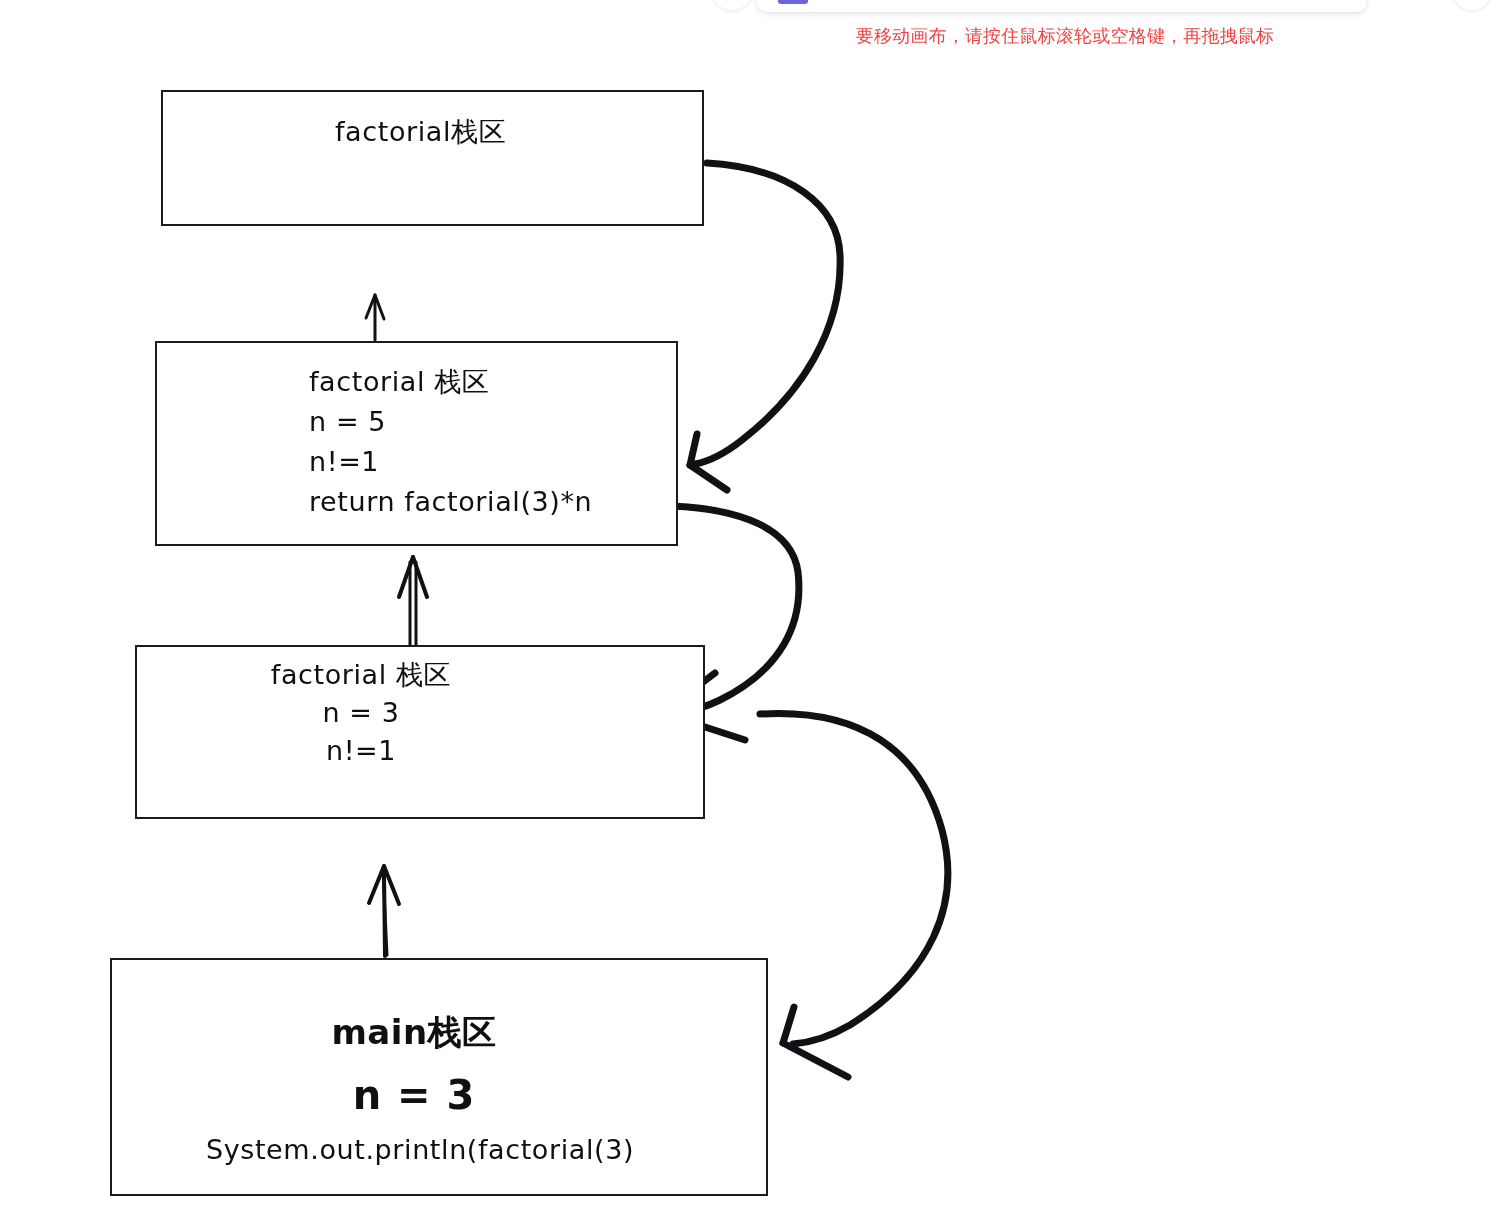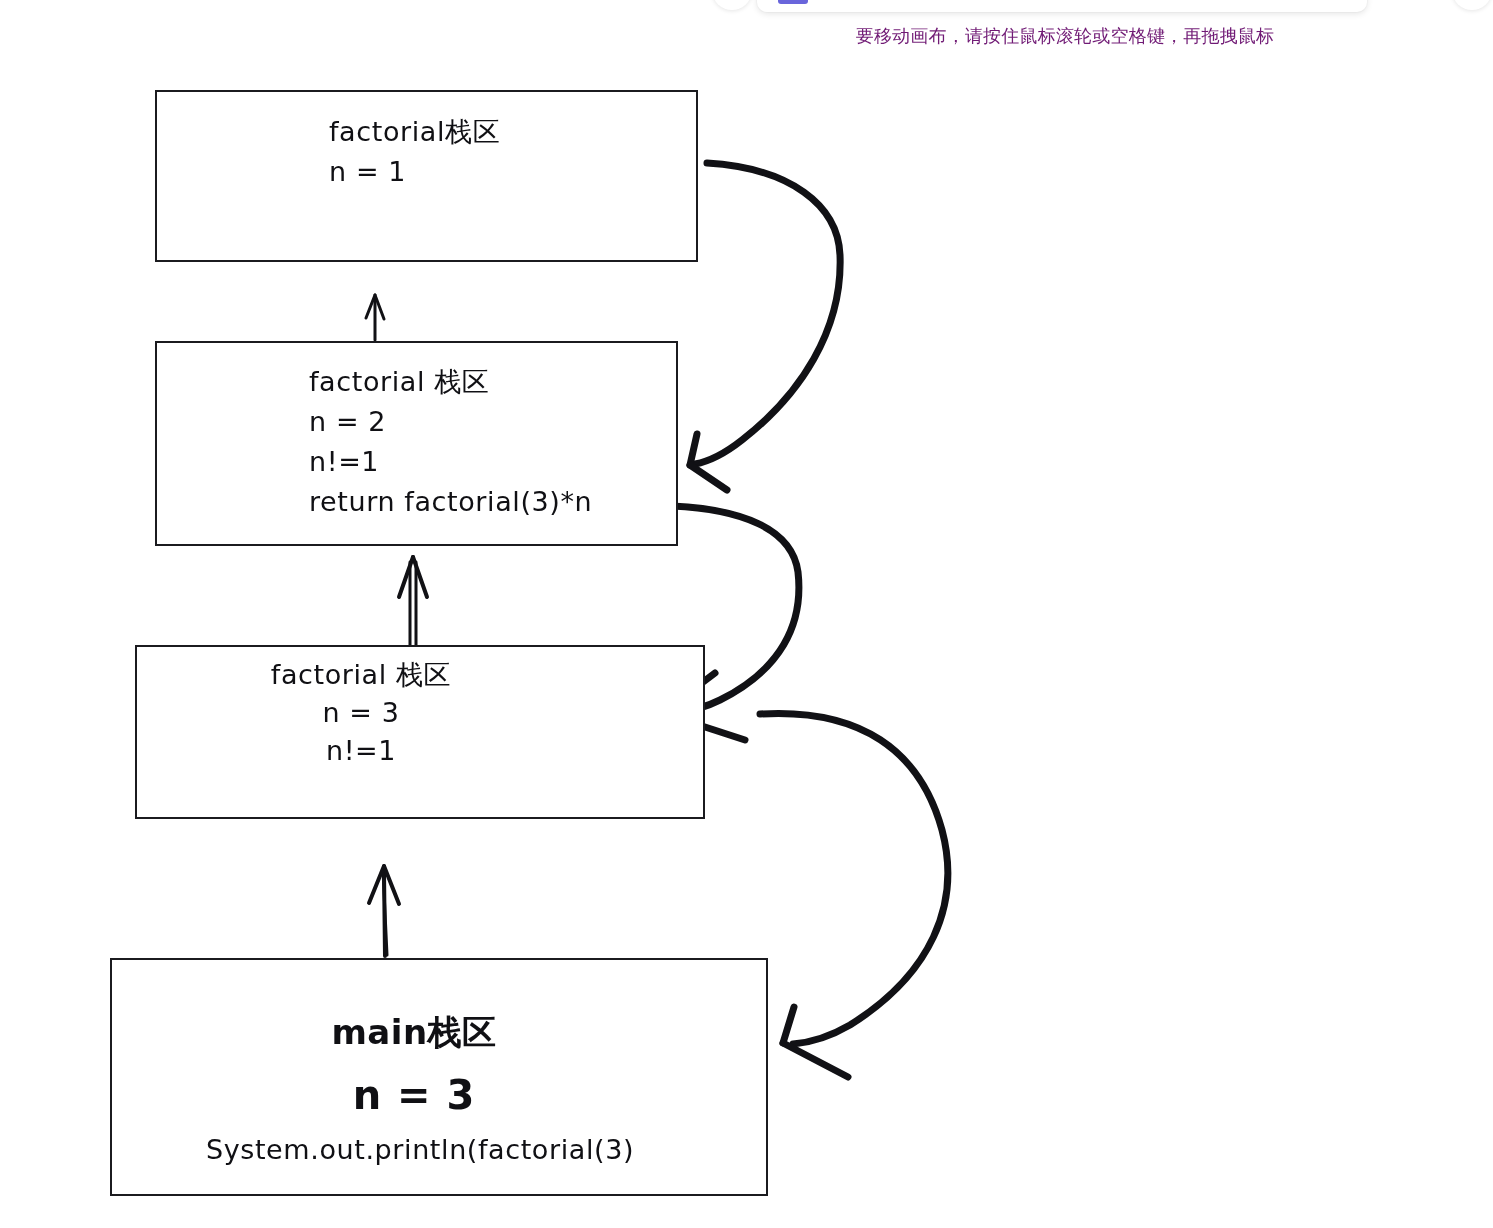--- a/index.html
+++ b/index.html
@@ -40,21 +40,21 @@
   .round-btn.left{left:712px;top:-30px;}
   .round-btn.right{left:1452px;top:-30px;}
 
   .canvas-hint{
     position:absolute;
     left:835px;top:24px;
     width:460px;
     text-align:center;
     font-size:18px;
     line-height:24px;
-    color:#701a75;
+    color:#ef4444;
     white-space:nowrap;
     letter-spacing:.2px;
   }
 
   
   .stack-box{
     position:absolute;
     background:#ffffff;
     border:2px solid #1b1b1f;
     box-sizing:border-box;
@@ -66,21 +66,21 @@
     color:#101014;
   }
   .ln{
     white-space:nowrap;
     font-size:27px;
     line-height:40px;
     letter-spacing:.6px;
   }
 
   
-  #box-factorial-1{left:155px;top:90px;width:543px;height:172px;}
+  #box-factorial-1{left:161px;top:90px;width:543px;height:136px;}
   #box-factorial-1 .lines{left:172px;top:20px;text-align:left;}
 
   
   #box-factorial-2{left:155px;top:341px;width:523px;height:205px;}
   #box-factorial-2 .lines{left:152px;top:19px;text-align:left;}
 
   
   #box-factorial-3{left:135px;top:645px;width:570px;height:174px;}
   #box-factorial-3 .lines{left:0;right:0;top:9px;text-align:center;padding-right:118px;}
   #box-factorial-3 .ln{line-height:38px;}
@@ -143,28 +143,27 @@
         <path d="M760 714 C 860 708, 920 750, 942 830 C 962 905, 930 975, 850 1025 C 826 1039, 805 1043, 793 1044"></path>
         <path d="M783 1043 L794 1007"></path>
         <path d="M783 1043 L848 1077"></path>
       </g>
     </g>
   </svg>
 
   <div class="stack-box" id="box-factorial-1">
     <div class="lines">
       <div class="ln">factorial栈区</div>
-      <div class="ln">n = 1</div>
     </div>
   </div>
 
   <div class="stack-box" id="box-factorial-2">
     <div class="lines">
       <div class="ln">factorial 栈区</div>
-      <div class="ln">n = 2</div>
+      <div class="ln">n = 5</div>
       <div class="ln">n!=1</div>
       <div class="ln">return factorial(3)*n</div>
     </div>
   </div>
 
   <div class="stack-box" id="box-factorial-3">
     <div class="lines">
       <div class="ln">factorial 栈区</div>
       <div class="ln">n = 3</div>
       <div class="ln">n!=1</div>

